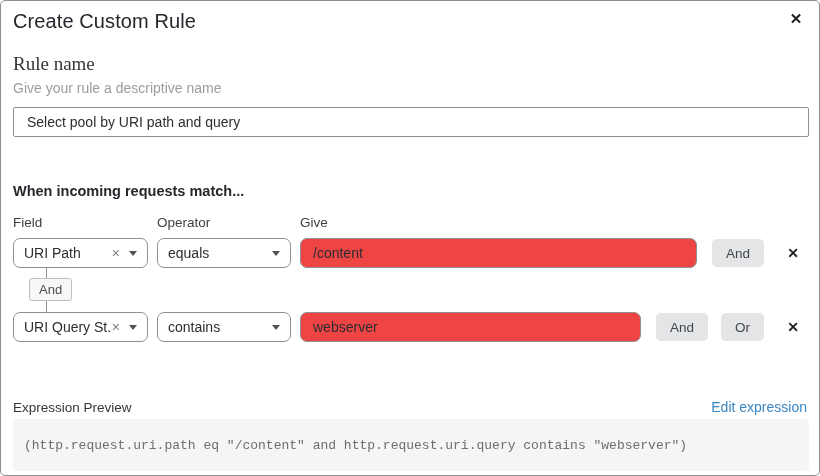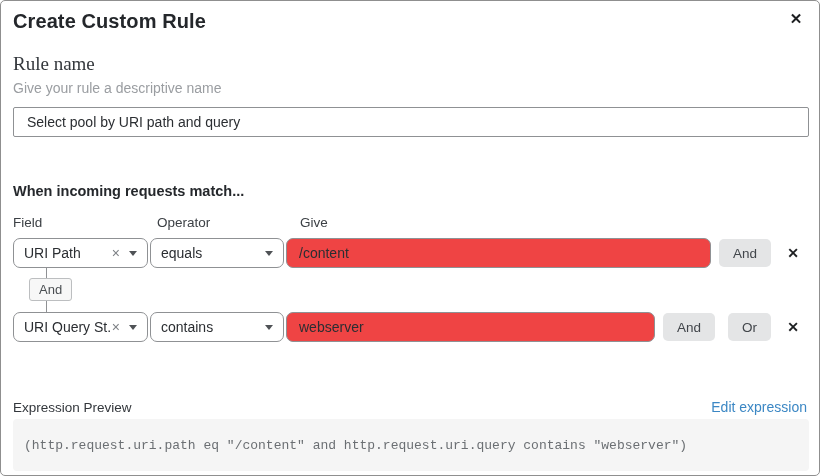--- a/index.html
+++ b/index.html
@@ -14,21 +14,21 @@
     height: 476px;
     background: #fff;
     border: 1px solid #8f8f8f;
     border-radius: 5px;
     padding: 0 12px;
     overflow: hidden;
   }
   .dialog-title {
     margin-top: 9px;
     font-size: 20px;
-    font-weight: bold;
+    font-weight: normal;
     color: #24272b;
     letter-spacing: 0.1px;
   }
   .close-btn {
     position: absolute;
     top: 7px;
     right: 12px;
     width: 22px;
     height: 22px;
     display: flex;
@@ -78,21 +78,21 @@
     gap: 9px;
     margin-top: 16px;
     font-size: 13.5px;
     color: #3c4045;
   }
   .cond-labels .col-field { width: 135px; }
   .cond-labels .col-operator { width: 134px; }
   .cond-labels .col-value { flex: 1; }
   .cond-row {
     display: flex;
-    gap: 2px;
+    gap: 9px;
     align-items: center;
     margin-top: 8px;
     height: 30px;
   }
   .select-box {
     height: 30px;
     border: 1px solid #8f9194;
     border-radius: 7px;
     background: #fff;
     display: flex;

